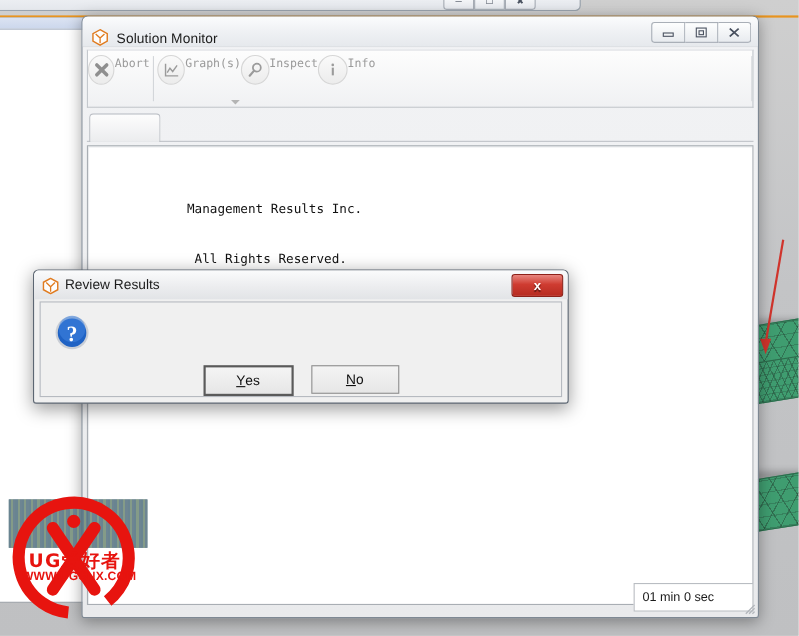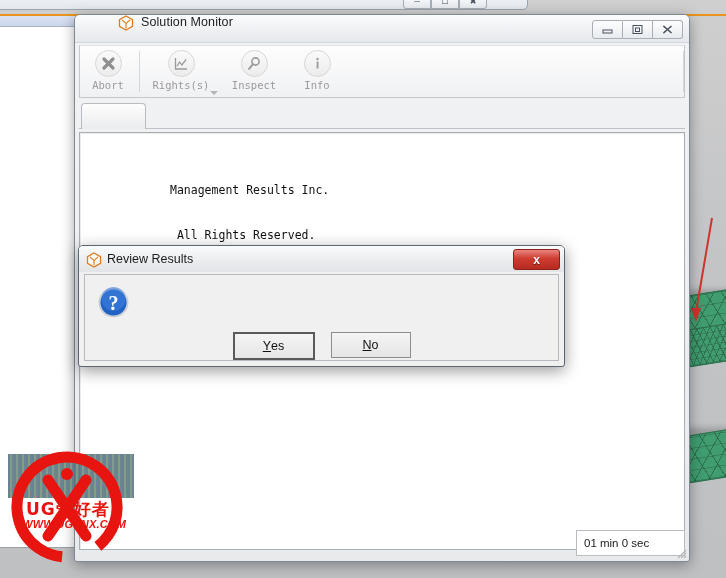--- a/index.html
+++ b/index.html
@@ -76,21 +76,21 @@
     position:absolute;left:74px;top:14px;width:614px;height:546px;
     background:linear-gradient(180deg,#f2f3f5 0%,#e9eaec 100%);
     border:1px solid #7e8893;border-radius:6px 6px 3px 3px;
     box-shadow:0 3px 14px rgba(0,0,0,.35);
   }
   .sm-titlebar{
     position:relative;height:27px;
     background:linear-gradient(180deg,#fbfcfd 0%,#eef0f3 55%,#e6e9ed 100%);
     border-radius:5px 5px 0 0;
     border-bottom:1px solid #d2d6db;
-    display:flex;align-items:flex-start;padding-left:35px;
+    display:flex;align-items:flex-end;
   }
   .sm-title-icon{margin-left:8px;width:16px;height:16px;position:relative;}
   .hexicon{width:16px;height:16px;display:block;}
   .sm-title-text{
     margin-left:7px;font-size:12.5px;color:#1c1c1c;letter-spacing:.1px;
   }
   .sm-ctrls{position:absolute;right:6px;top:5px;display:flex;}
   .sm-ctrl{
     width:29px;height:17px;border:1px solid #a9afb7;
     background:linear-gradient(180deg,#fdfefe 0%,#e8ebef 100%);
@@ -103,21 +103,21 @@
   .sm-ctrl svg{display:block;}
 
   
   .sm-toolbar{
     margin:2px 4px 0 4px;height:51px;
     background:linear-gradient(180deg,#fdfdfd 0%,#f0f1f3 100%);
     border:1px solid #c4c8cd;border-top-color:#dfe2e6;
     display:flex;align-items:stretch;
   }
   .tb-btn{
-    width:56px;display:flex;flex-direction:column;align-items:center;
+    width:56px;display:flex;flex-direction:row;align-items:flex-start;
     justify-content:flex-start;padding-top:4px;position:relative;
     cursor:default;
   }
   .tb-icon{
     width:25px;height:25px;border-radius:50%;
     background:linear-gradient(180deg,#fafafa 0%,#ececec 100%);
     border:1px solid #d6d6d6;
     display:flex;align-items:center;justify-content:center;
   }
   .tb-label{
@@ -171,21 +171,20 @@
   .sm-grip{
     position:absolute;right:2px;bottom:2px;width:12px;height:12px;
   }
 
   
   #review-dialog{
     position:absolute;left:30px;top:245px;width:485px;height:120px;
     background:#f0f0f0;
     border:1px solid #5c6672;border-radius:5px 5px 3px 3px;
     box-shadow:0 4px 16px rgba(0,0,0,.40);
-    margin-left:48px;
   }
   .dlg-titlebar{
     position:relative;height:26px;
     background:linear-gradient(180deg,#fafbfc 0%,#ecedef 55%,#e2e4e7 100%);
     border-radius:4px 4px 0 0;display:flex;align-items:center;
   }
   .dlg-title-icon{margin-left:7px;width:15px;height:15px;}
   .dlg-title-text{margin-left:6px;font-size:12.5px;color:#1c1c1c;}
   .dlg-close{
     position:absolute;right:4px;top:3px;width:45px;height:19px;
@@ -223,22 +222,22 @@
   #watermark{
     position:absolute;left:8px;top:448px;width:118px;height:118px;
     pointer-events:none;
   }
   .wm-text-cn{
     position:absolute;left:18px;top:50px;width:100px;text-align:left;
     font-size:17px;font-weight:bold;color:#e7140f;
     font-family:"DejaVu Sans",sans-serif;letter-spacing:1px;
   }
   .wm-text-url{
-    position:absolute;left:10px;top:70px;width:108px;text-align:right;
-    font-size:11px;font-weight:bold;color:#e7140f;letter-spacing:.2px;font-style:italic;
+    position:absolute;left:10px;top:70px;width:108px;text-align:center;
+    font-size:11px;font-weight:bold;color:#e7140f;letter-spacing:.2px;
   }
   .wm-sea{
     position:absolute;left:0px;top:6px;width:126px;height:44px;
     background:
       repeating-linear-gradient(90deg,#4f6f7e 0 2px,#6f8a74 2px 4px,#54707f 4px 6px),
       #5d7a80;
     opacity:.85;
   }
 </style>
 </head>
@@ -321,21 +320,21 @@
 
     <div class="tb-sep"></div>
 
     <div class="tb-btn" style="width:76px;">
       <span class="tb-icon">
         <svg width="16" height="16" viewBox="0 0 16 16">
           <path d="M2.5 2 L2.5 13 L14 13" stroke="#9b9b9b" stroke-width="1.3" fill="none"></path>
           <path d="M4 10 L6.5 6 L9 9 L13 3.5" stroke="#9b9b9b" stroke-width="1.3" fill="none"></path>
         </svg>
       </span>
-      <span class="tb-label">Rights(s)</span>
+      <span class="tb-label">Graph(s)</span>
       <span class="tb-arrow"></span>
     </div>
 
     <div class="tb-btn" style="width:70px;">
       <span class="tb-icon">
         <svg width="16" height="16" viewBox="0 0 16 16">
           <circle cx="9.5" cy="5.5" r="3.6" fill="none" stroke="#9b9b9b" stroke-width="1.6"></circle>
           <path d="M7 8.2 L3 12.8" stroke="#9b9b9b" stroke-width="2" stroke-linecap="round"></path>
         </svg>
       </span>

